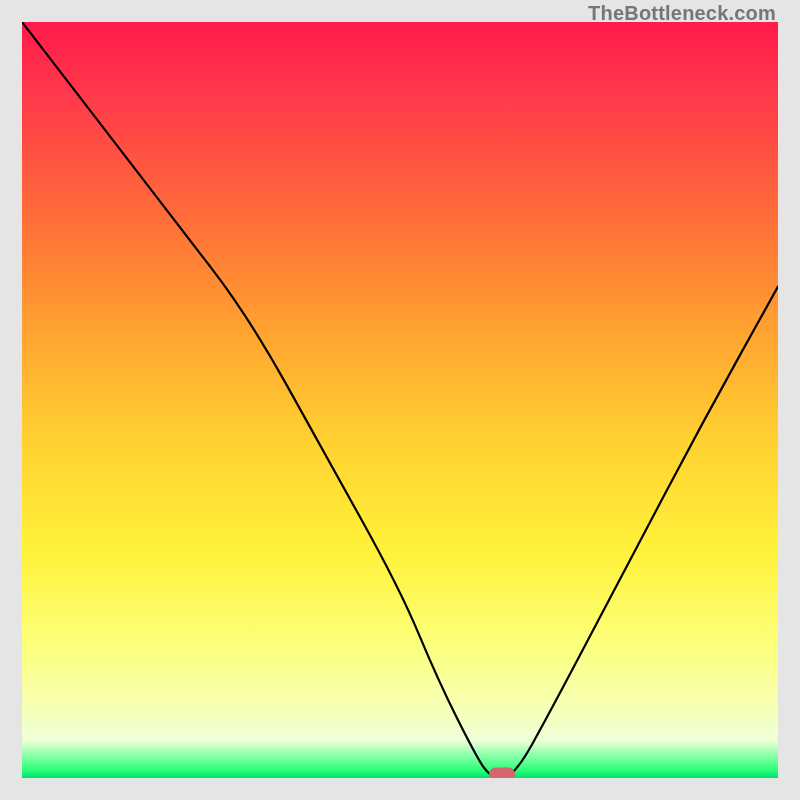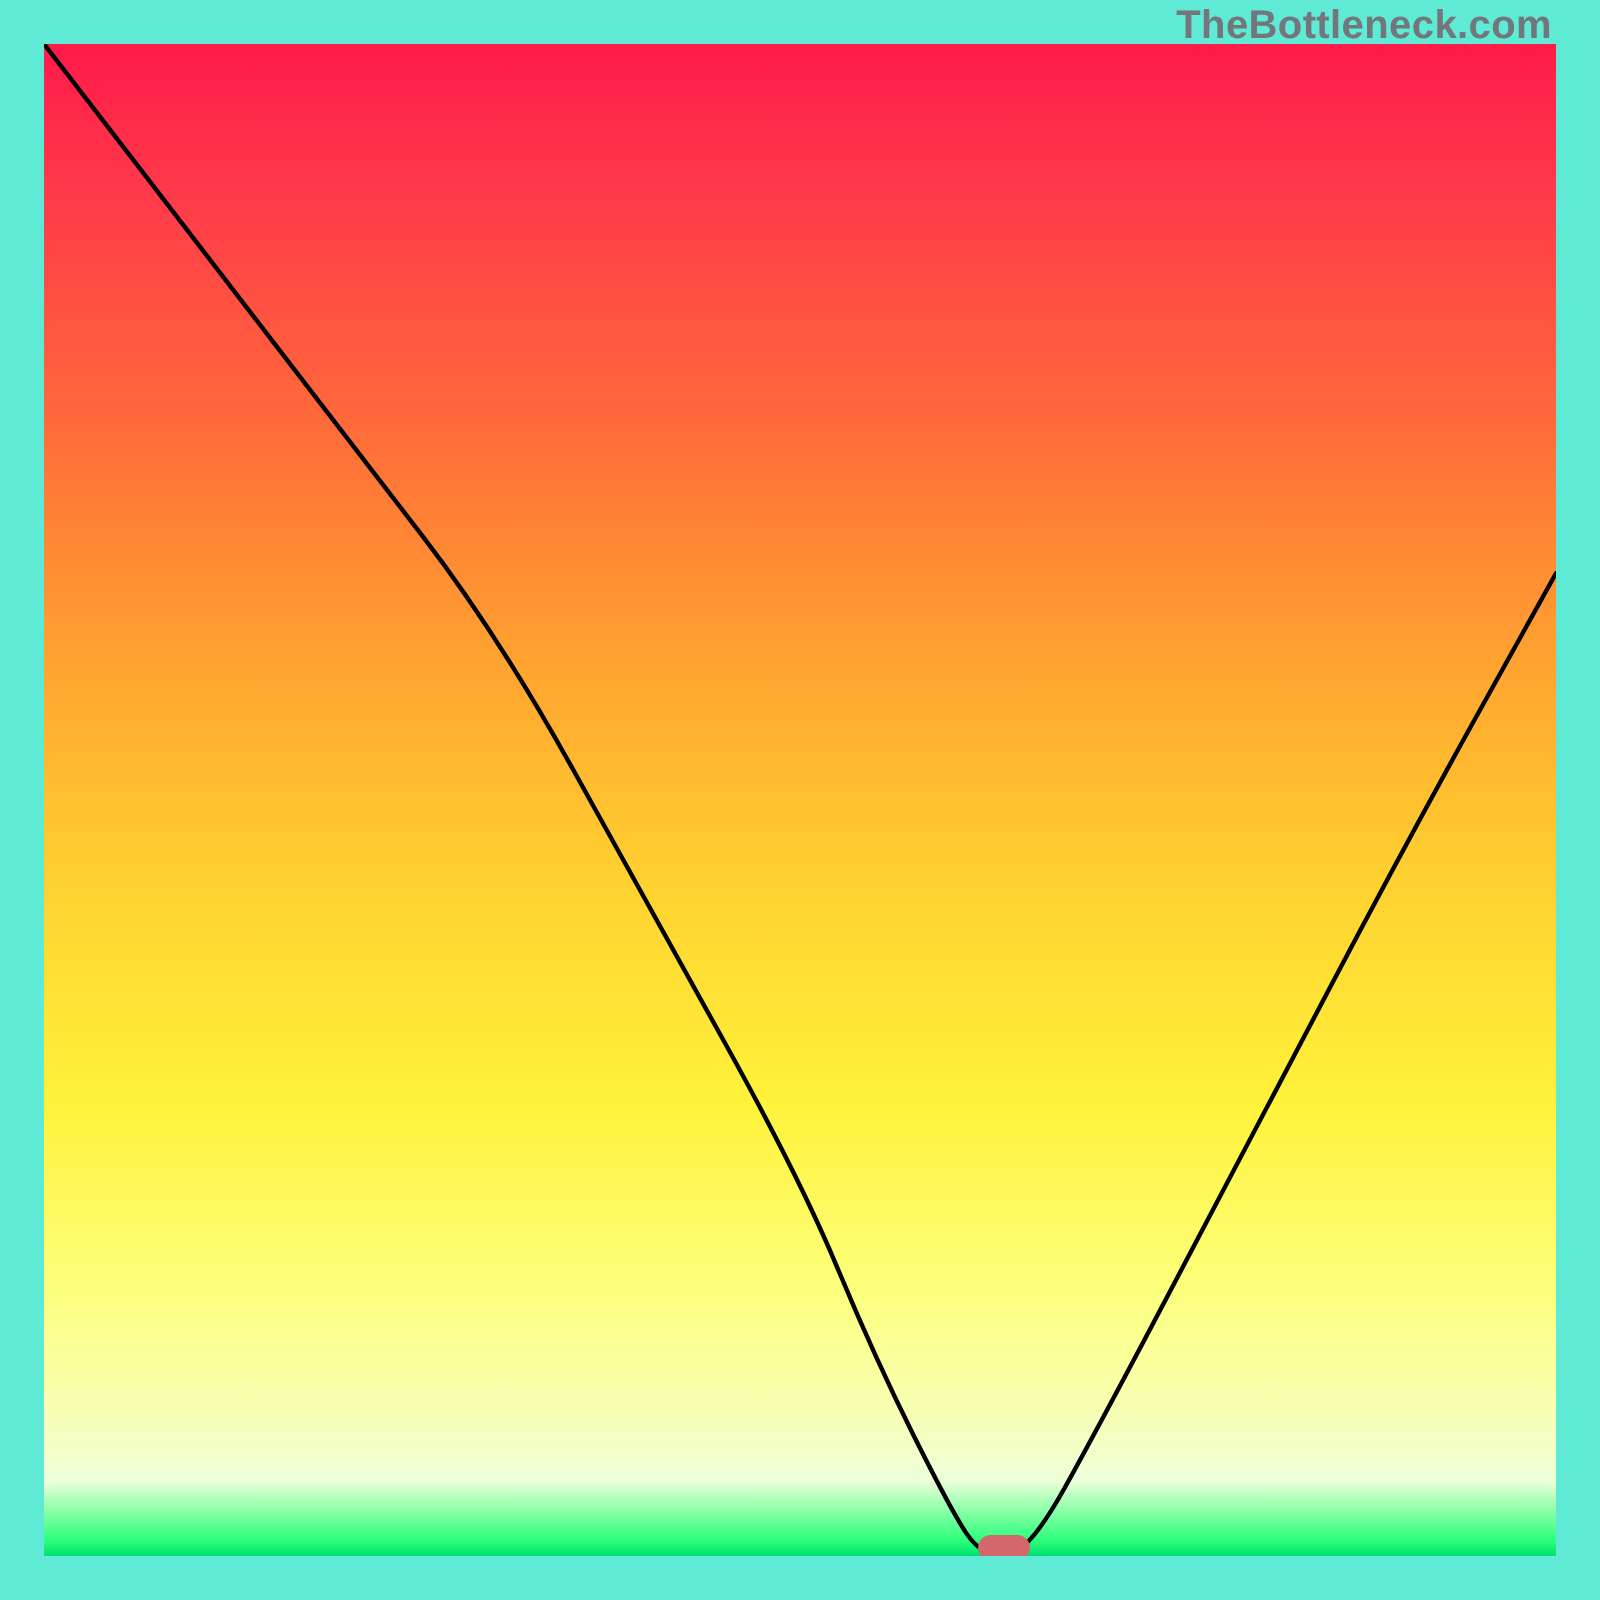--- a/index.html
+++ b/index.html
@@ -1,21 +1,21 @@
 <!DOCTYPE html>
 <html><head>
 <meta charset="utf-8">
 <style>
   * { margin: 0; padding: 0; box-sizing: border-box; }
   html, body { width: 800px; height: 800px; overflow: hidden; background: #fff; }
   .frame {
     position: relative;
     width: 800px;
     height: 800px;
-    background: #5eead4;
+    background: #e5e5e5;
   }
   .plot-area {
     position: absolute;
     left: 22px;
     top: 22px;
     width: 756px;
     height: 756px;
     overflow: hidden;
   }
   .gradient-bg {

